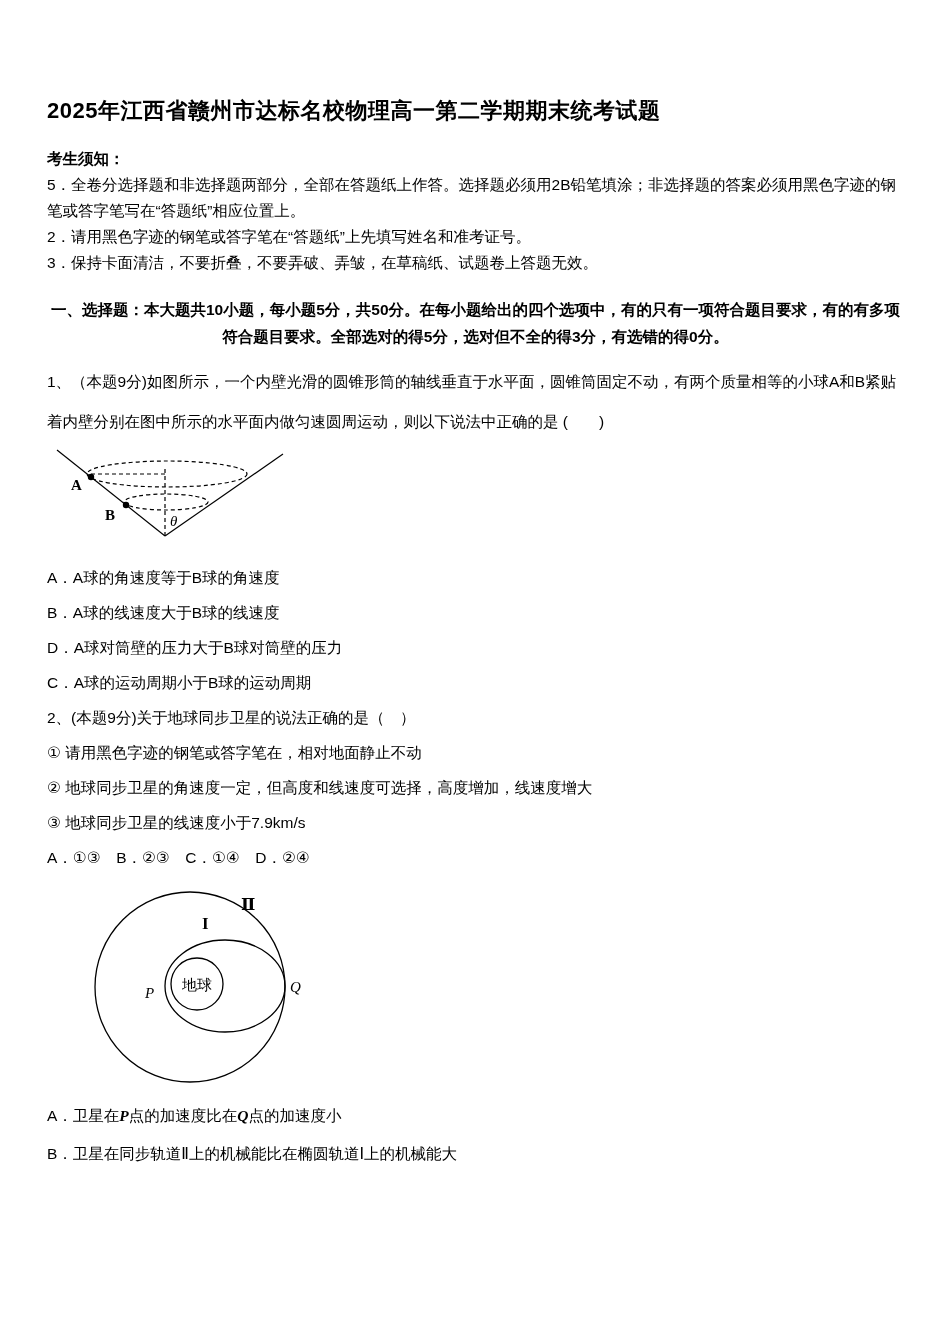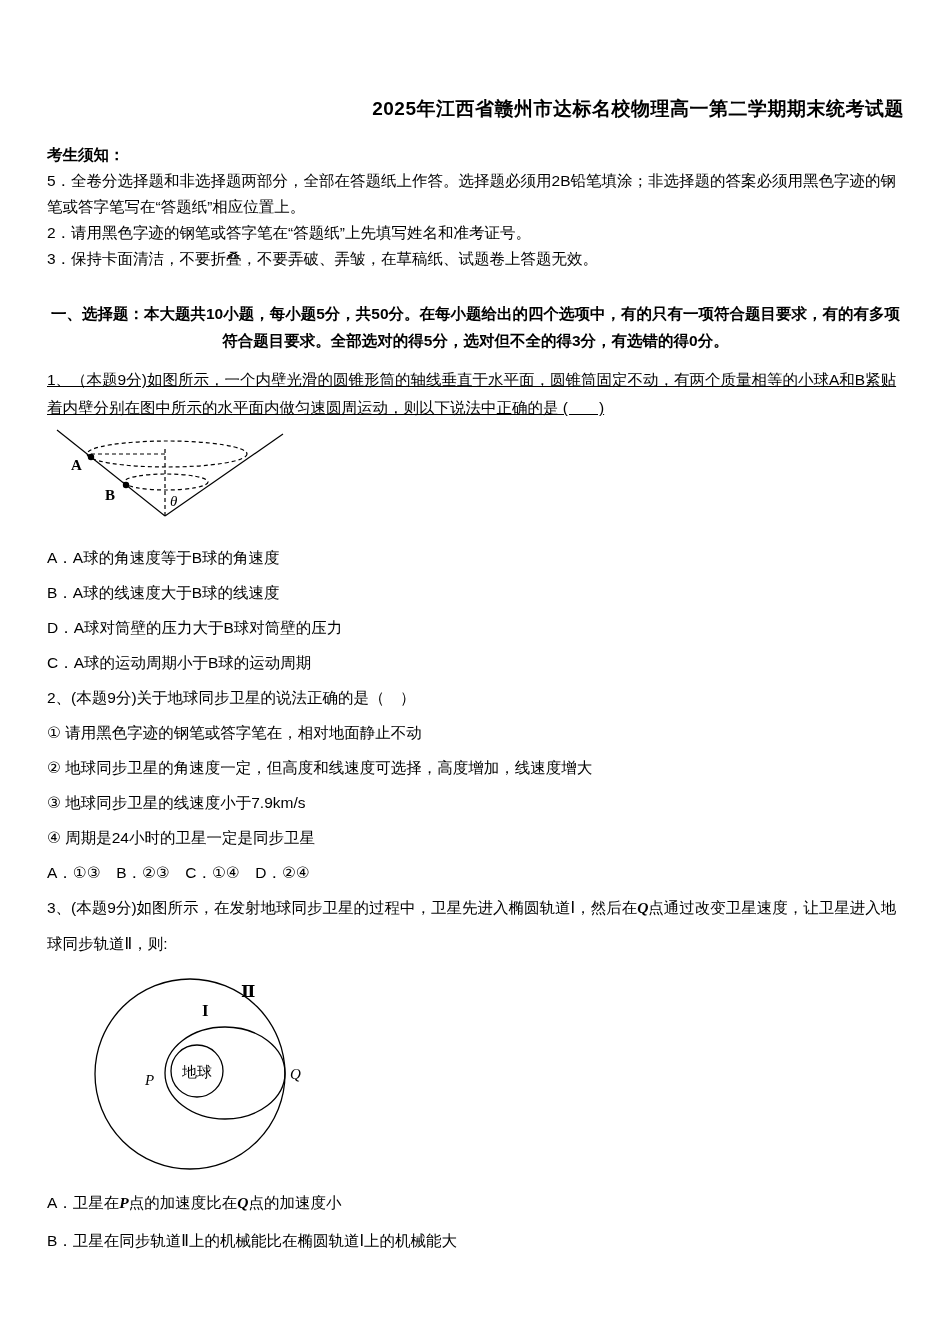--- a/index.html
+++ b/index.html
@@ -4,29 +4,29 @@
 <style>
   * { margin:0; padding:0; box-sizing:border-box; }
   html,body { background:#fff; }
   body {
     width:950px; height:1344px; overflow:hidden;
     font-family:"Liberation Sans","DejaVu Sans",sans-serif;
     color:#000;
   }
   .page { width:950px; height:1344px; padding:96px 46px 0 47px; background:#fff; }
   .title {
-    text-align:right; font-size:19px; font-weight:700;
+    text-align:left; font-size:22px; font-weight:700;
     margin-bottom:14px; letter-spacing:0.5px;
   }
   p { font-size:15.5px; }
   .notice-head { line-height:26px; font-weight:600;margin-top:20px; }
   .notice-item { line-height:26px; }
-  .after-notice { margin-bottom:28px; }
+  .after-notice { margin-bottom:20px; }
   .section-head { line-height:27px; margin-bottom:12px; font-weight:600;text-align:center; }
-  .stem { line-height:28px;text-decoration:underline; }
+  .stem { line-height:40px; }
   .stem-tight { line-height:36px; }
   .opt { line-height:35px; }
   .opt-wide { line-height:38px; }
   .fig1-wrap { margin:4px 0 10px 0; }
   .fig2-wrap { margin:4px 0 4px 28px; }
   .var { font-family:"Liberation Serif","DejaVu Serif",serif; font-style:italic; font-weight:600; }
   svg text {
     font-family:"Liberation Serif","DejaVu Serif",serif;
     font-size:15px; fill:#000;
   }
@@ -70,24 +70,22 @@
 
   <p class="opt">A．A球的角速度等于B球的角速度</p>
   <p class="opt">B．A球的线速度大于B球的线速度</p>
   <p class="opt">D．A球对筒壁的压力大于B球对筒壁的压力</p>
   <p class="opt">C．A球的运动周期小于B球的运动周期</p>
 
   <p class="opt">2、(本题9分)关于地球同步卫星的说法正确的是（　）</p>
   <p class="opt">① 请用黑色字迹的钢笔或答字笔在，相对地面静止不动</p>
   <p class="opt">② 地球同步卫星的角速度一定，但高度和线速度可选择，高度增加，线速度增大</p>
   <p class="opt">③ 地球同步卫星的线速度小于7.9km/s</p>
-  <p class="opt">④ 周期是24小时的卫星一定是同步卫星</p>
   <p class="opt">A．①③　B．②③　C．①④　D．②④</p>
 
-  <p class="stem-tight"><span>3、(本题9分)如图所示，在发射地球同步卫星的过程中，卫星先进入椭圆轨道Ⅰ，然后在</span><span class="var">Q</span><span>点通过改变卫星速度，让卫星进入地球同步轨道Ⅱ，则:</span></p>
 
   <div class="fig2-wrap">
     <svg width="280" height="210" viewBox="0 0 280 210">
       <g stroke="#000" stroke-width="1.3" fill="none">
         <circle cx="115" cy="108" r="95"></circle>
         <ellipse cx="150" cy="107" rx="60" ry="46"></ellipse>
         <circle cx="122" cy="105" r="26"></circle>
       </g>
       <text x="127" y="50" class="orbit-label">I</text>
       <text x="166" y="31" class="orbit-label">Ⅱ</text>

